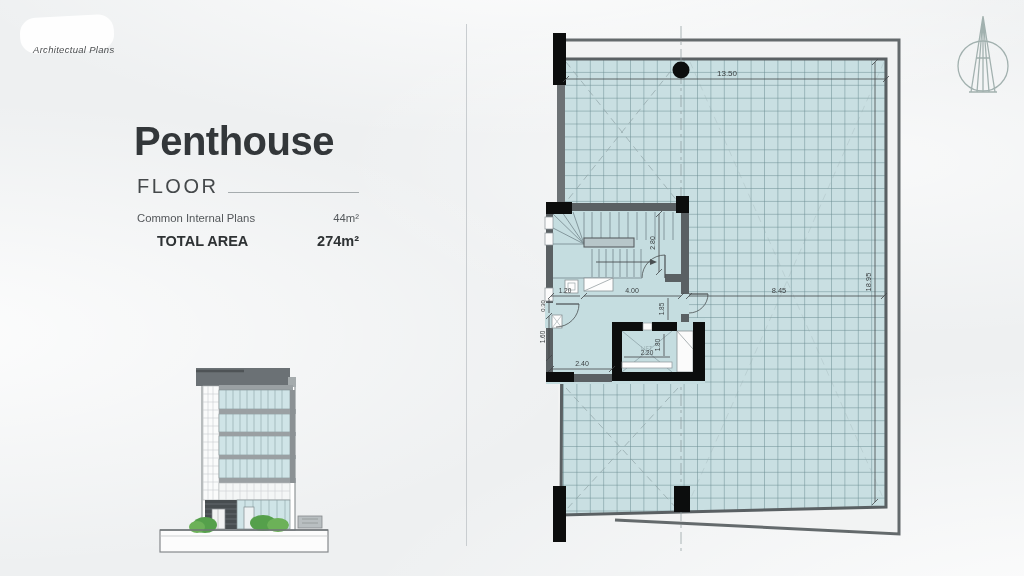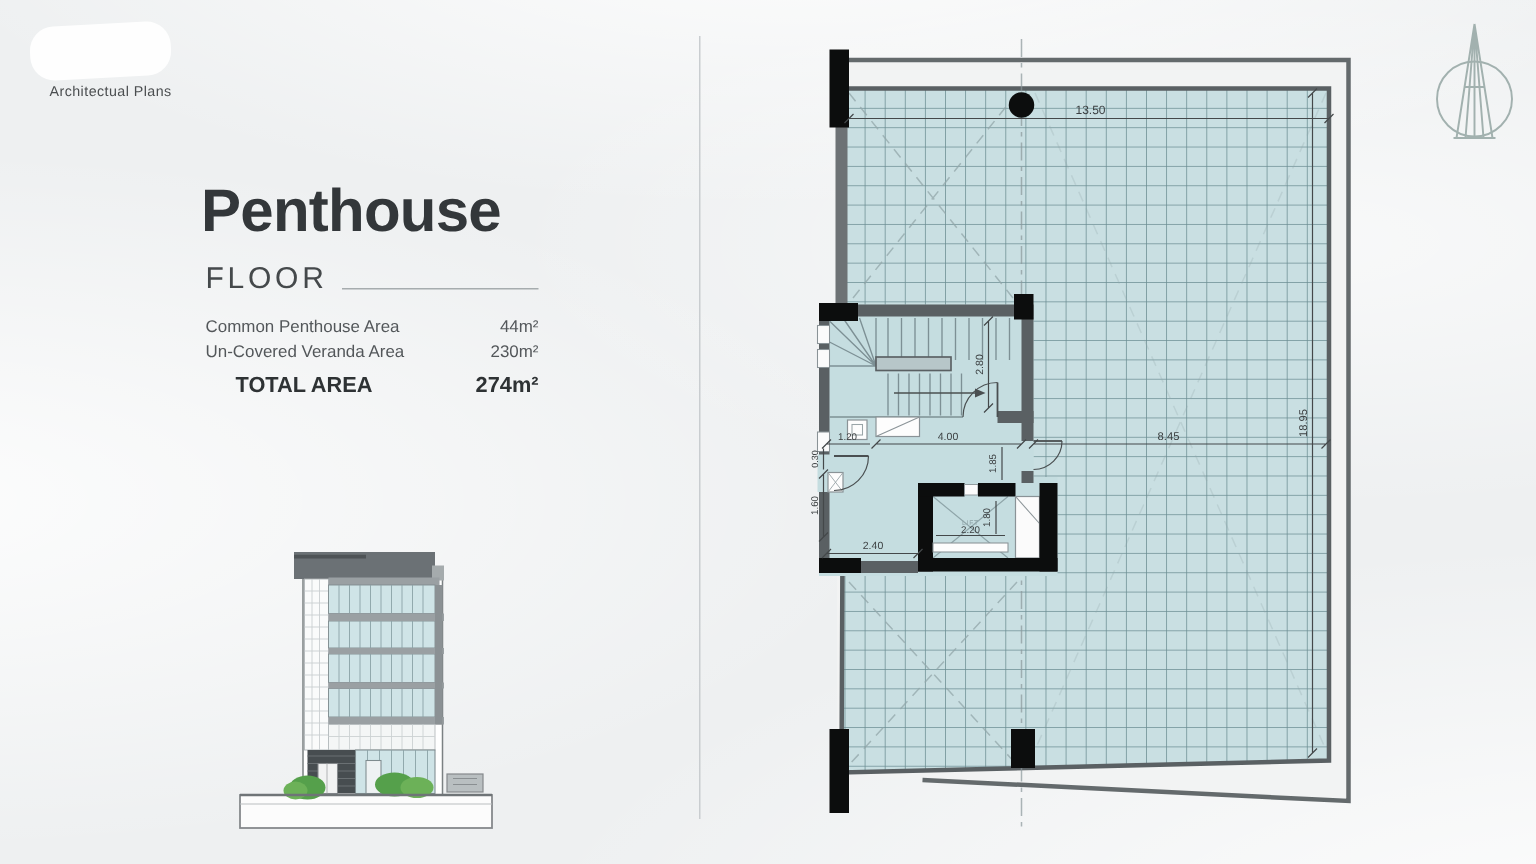--- a/index.html
+++ b/index.html
@@ -8,21 +8,21 @@
   .stage{position:absolute;inset:0;}
   .waves{position:absolute;inset:0;
     background:
       radial-gradient(1400px 520px at 108% 112%, rgba(255,255,255,.95) 0%, rgba(255,255,255,0) 55%),
       radial-gradient(1250px 430px at -8% 58%, rgba(255,255,255,.85) 0%, rgba(255,255,255,0) 55%),
       radial-gradient(980px 340px at 52% -12%, rgba(255,255,255,.95) 0%, rgba(255,255,255,0) 62%),
       radial-gradient(900px 300px at 85% 28%, rgba(255,255,255,.6) 0%, rgba(255,255,255,0) 60%),
       #eef0f1;}
   .blob{position:absolute;left:20px;top:16px;width:94px;height:36px;background:#ffffff;
         border-radius:16px;transform:rotate(-3deg);opacity:.9;}
-  .header-label{position:absolute;left:33px;top:56px;font-size:9.5px;color:#4b4e50;letter-spacing:.3px;}
+  .header-label{position:absolute;left:33px;top:44px;font-size:9.5px;color:#4b4e50;letter-spacing:.3px;font-style:italic;}
   .logo{position:absolute;left:946px;top:12px;}
   .title-main{position:absolute;left:134px;top:119px;font-size:40px;font-weight:700;
               color:#33373a;letter-spacing:-.5px;}
   .title-sub-row{position:absolute;left:137px;top:176px;width:222px;display:flex;align-items:flex-end;}
   .title-sub{font-size:20px;color:#45494b;letter-spacing:2.5px;font-weight:400;line-height:20px;}
   .title-line{flex:1;height:1px;background:#a6acae;margin-left:10px;margin-bottom:3px;}
   .area-table{position:absolute;left:137px;top:210px;width:222px;}
   .area-row{display:flex;justify-content:space-between;font-size:11.3px;color:#53575a;line-height:16.5px;}
   .area-row.total{margin-top:6px;font-size:14.5px;font-weight:700;color:#2e3234;margin-left:20px;}
   .divider{position:absolute;left:466px;top:24px;width:1px;height:522px;background:#c9cdd0;}
@@ -47,26 +47,22 @@
   </svg>
 
   <div class="title-main">Penthouse</div>
   <div class="title-sub-row">
     <span class="title-sub">FLOOR</span>
     <span class="title-line"></span>
   </div>
 
   <div class="area-table">
     <div class="area-row">
-      <span>Common Penthouse Area</span>
+      <span>Common Internal Plans</span>
       <span>44m²</span>
-    </div>
-    <div class="area-row">
-      <span>Un-Covered Veranda Area</span>
-      <span>230m²</span>
     </div>
     <div class="area-row total">
       <span>TOTAL AREA</span>
       <span>274m²</span>
     </div>
   </div>
 
   <div class="divider"></div>
 
   <svg class="plan" width="380" height="545" viewBox="540 20 380 545">

